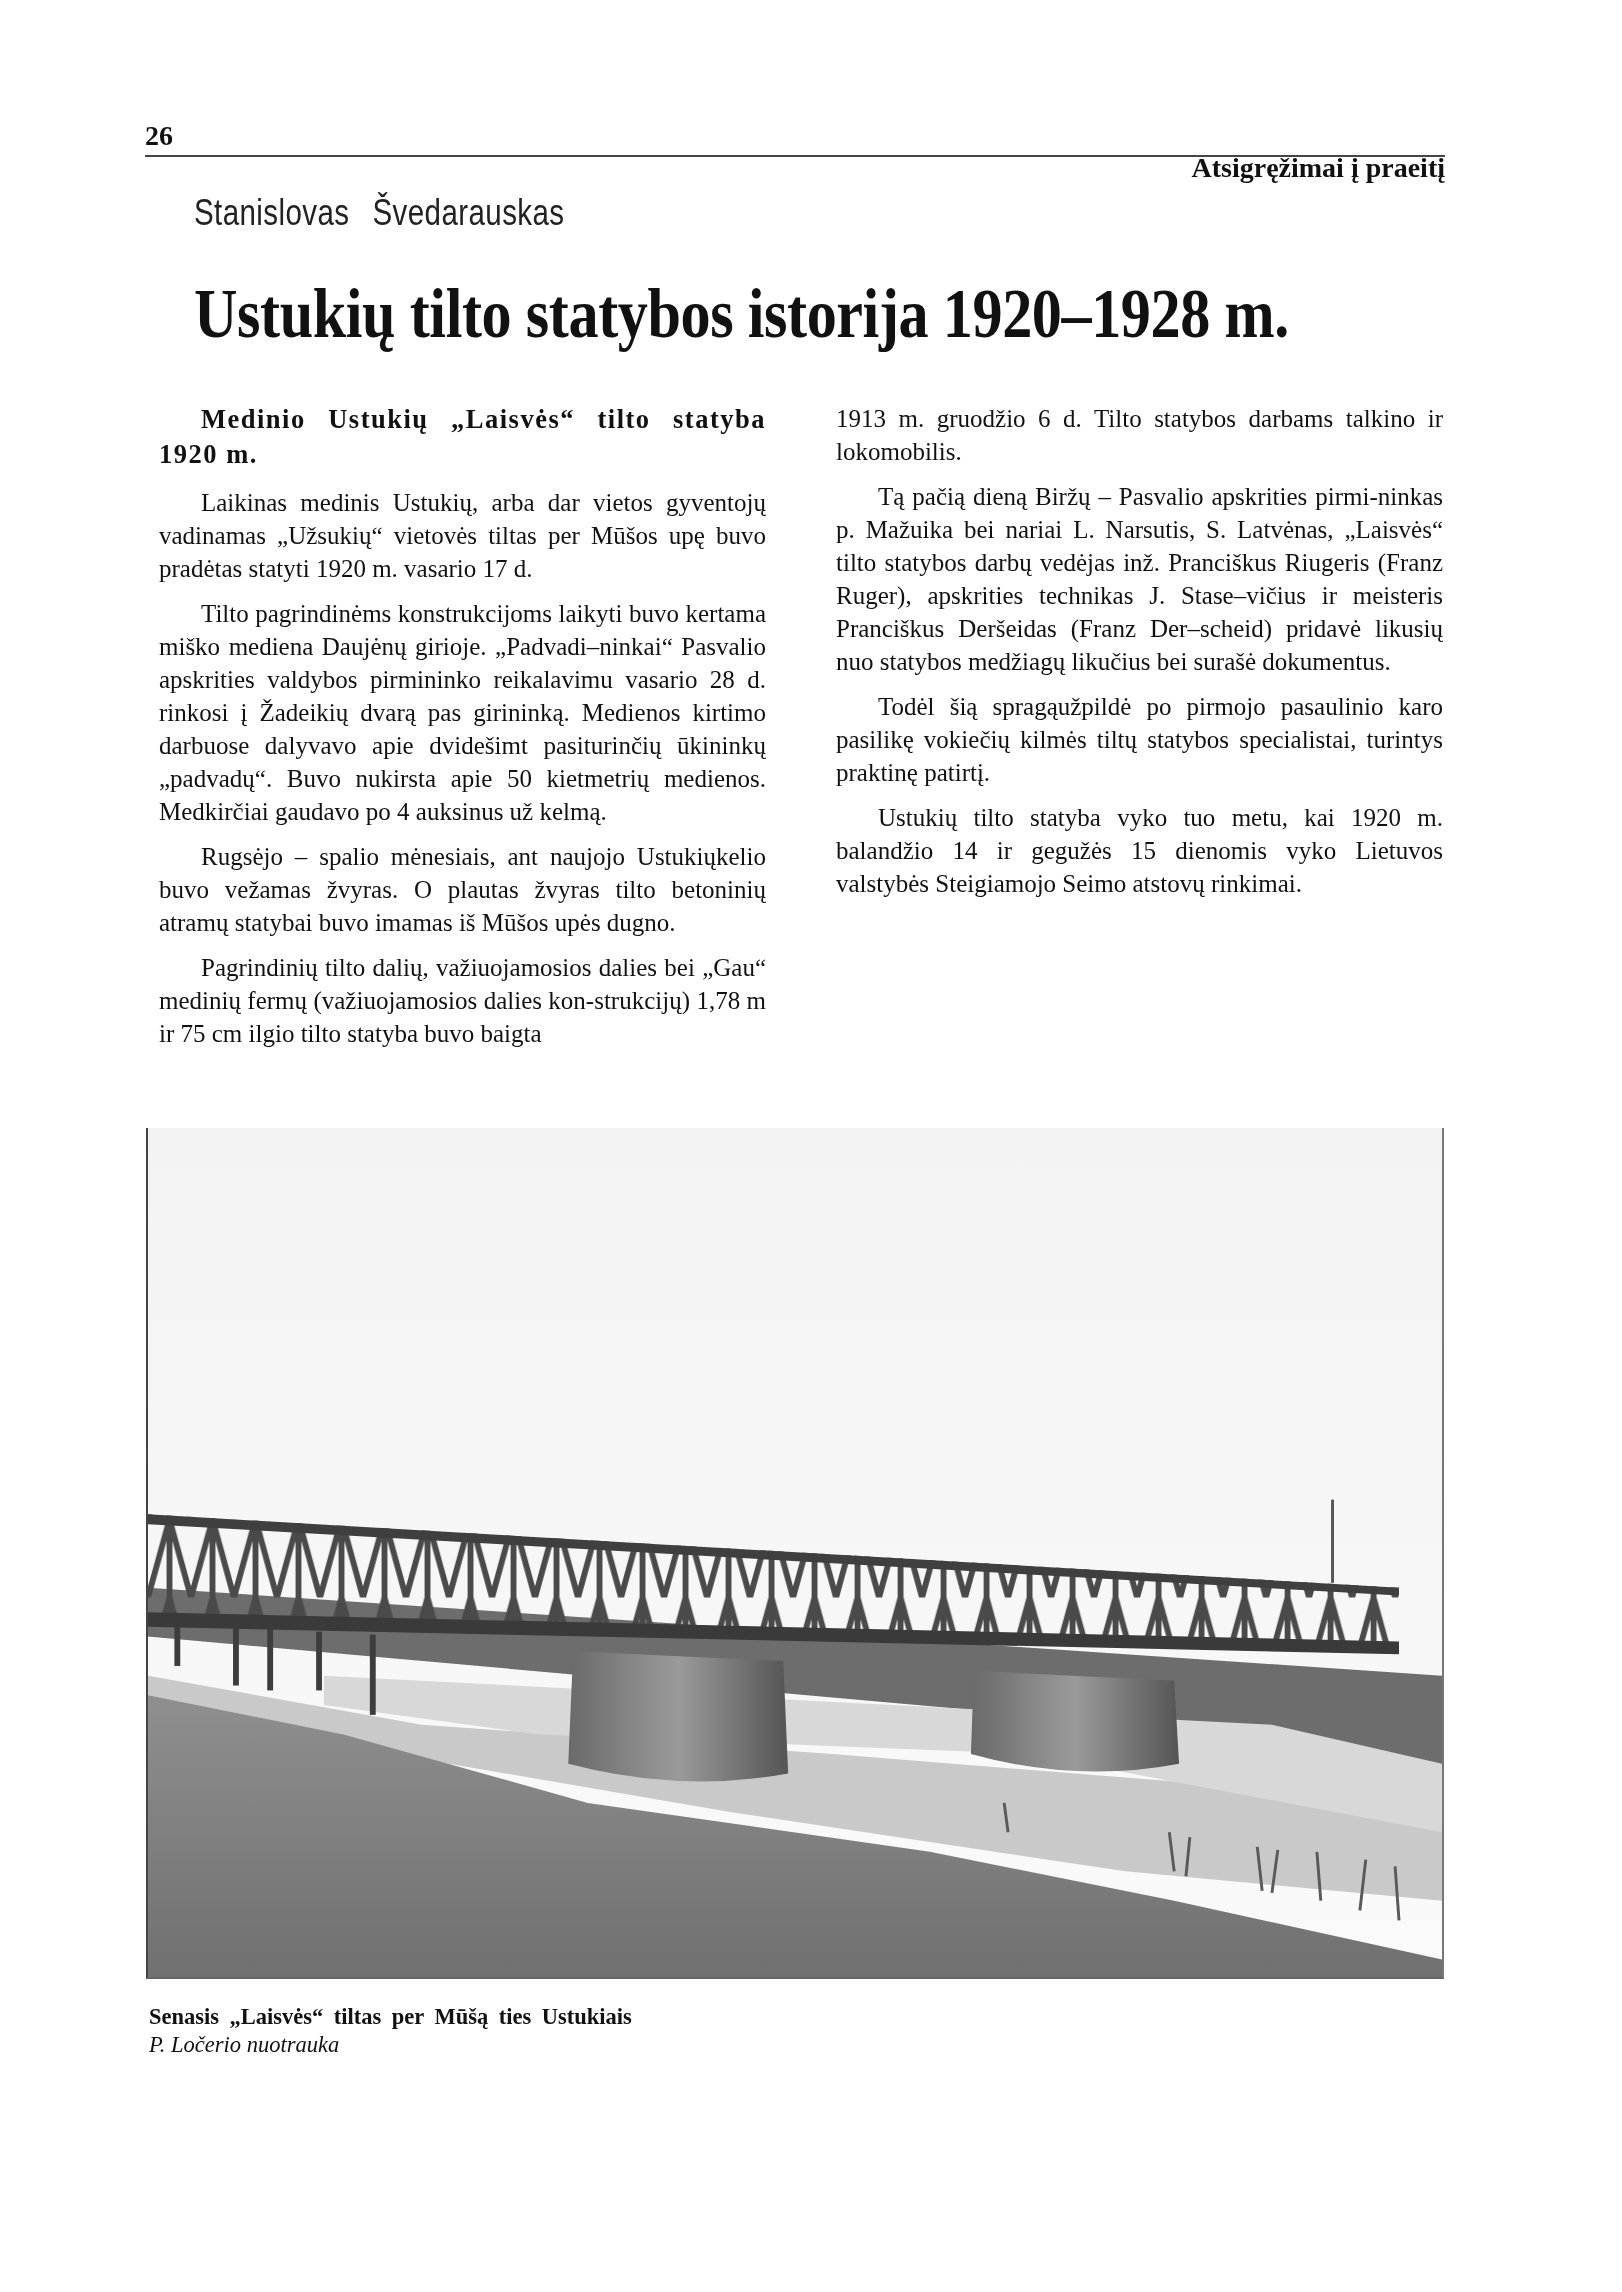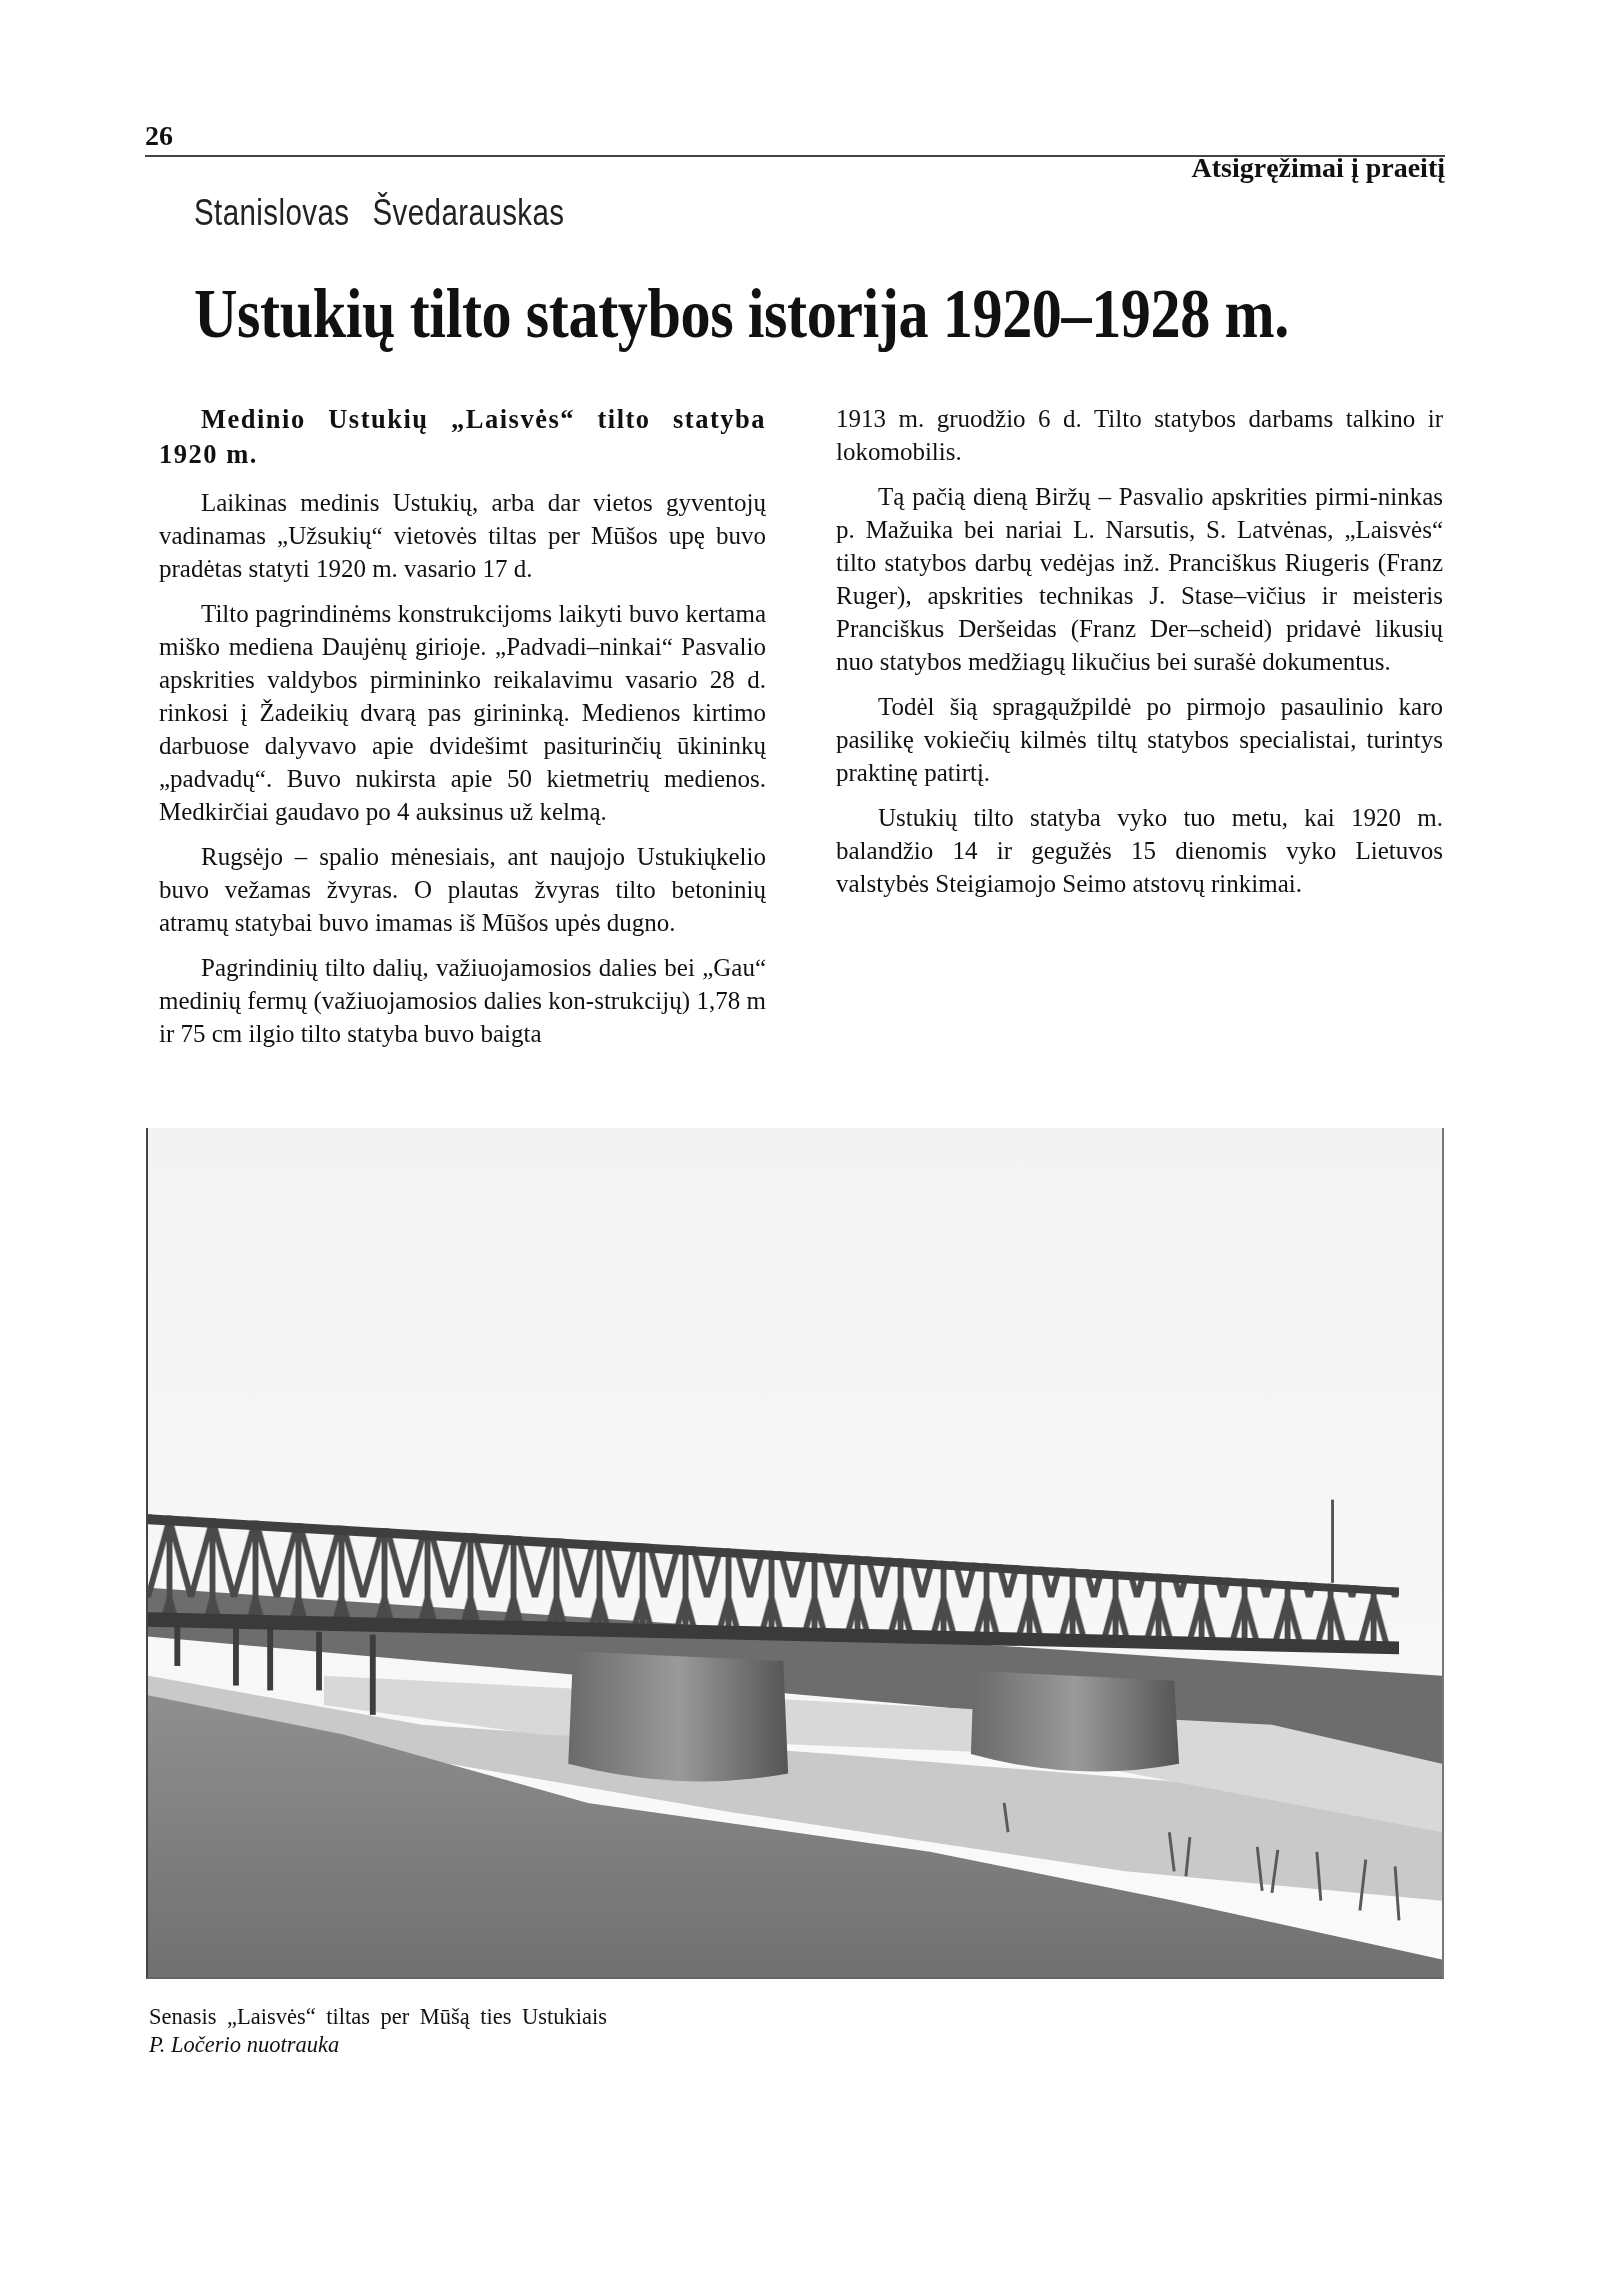--- a/index.html
+++ b/index.html
@@ -36,21 +36,21 @@
   .col.left .section-heading + p { margin-top: 0; }
   .photo {
     position: absolute; left: 146px; top: 1128px; width: 1298px; height: 851px;
     border-left: 2.9px solid #444; border-right: 2px solid #777; border-bottom: 2px solid #666;
     background: #f2f2f2; overflow: hidden; box-sizing: border-box;
   }
   .photo svg { display: block; width: 100%; height: 100%; }
   .caption {
     position: absolute; left: 149px; top: 2003px; font-size: 22.5px; line-height: 28px;
   }
-  .caption .cap-title { font-weight: normal; word-spacing: 4.9px; }
+  .caption .cap-title { font-weight: bold; word-spacing: 4.9px; }
   .caption .cap-credit { font-style: italic; }
 </style>
 </head>
 <body>
 
 <div class="header">
   <span class="page-num">26</span>
   <span class="running-title">Atsigręžimai į praeitį</span>
 </div>
 

